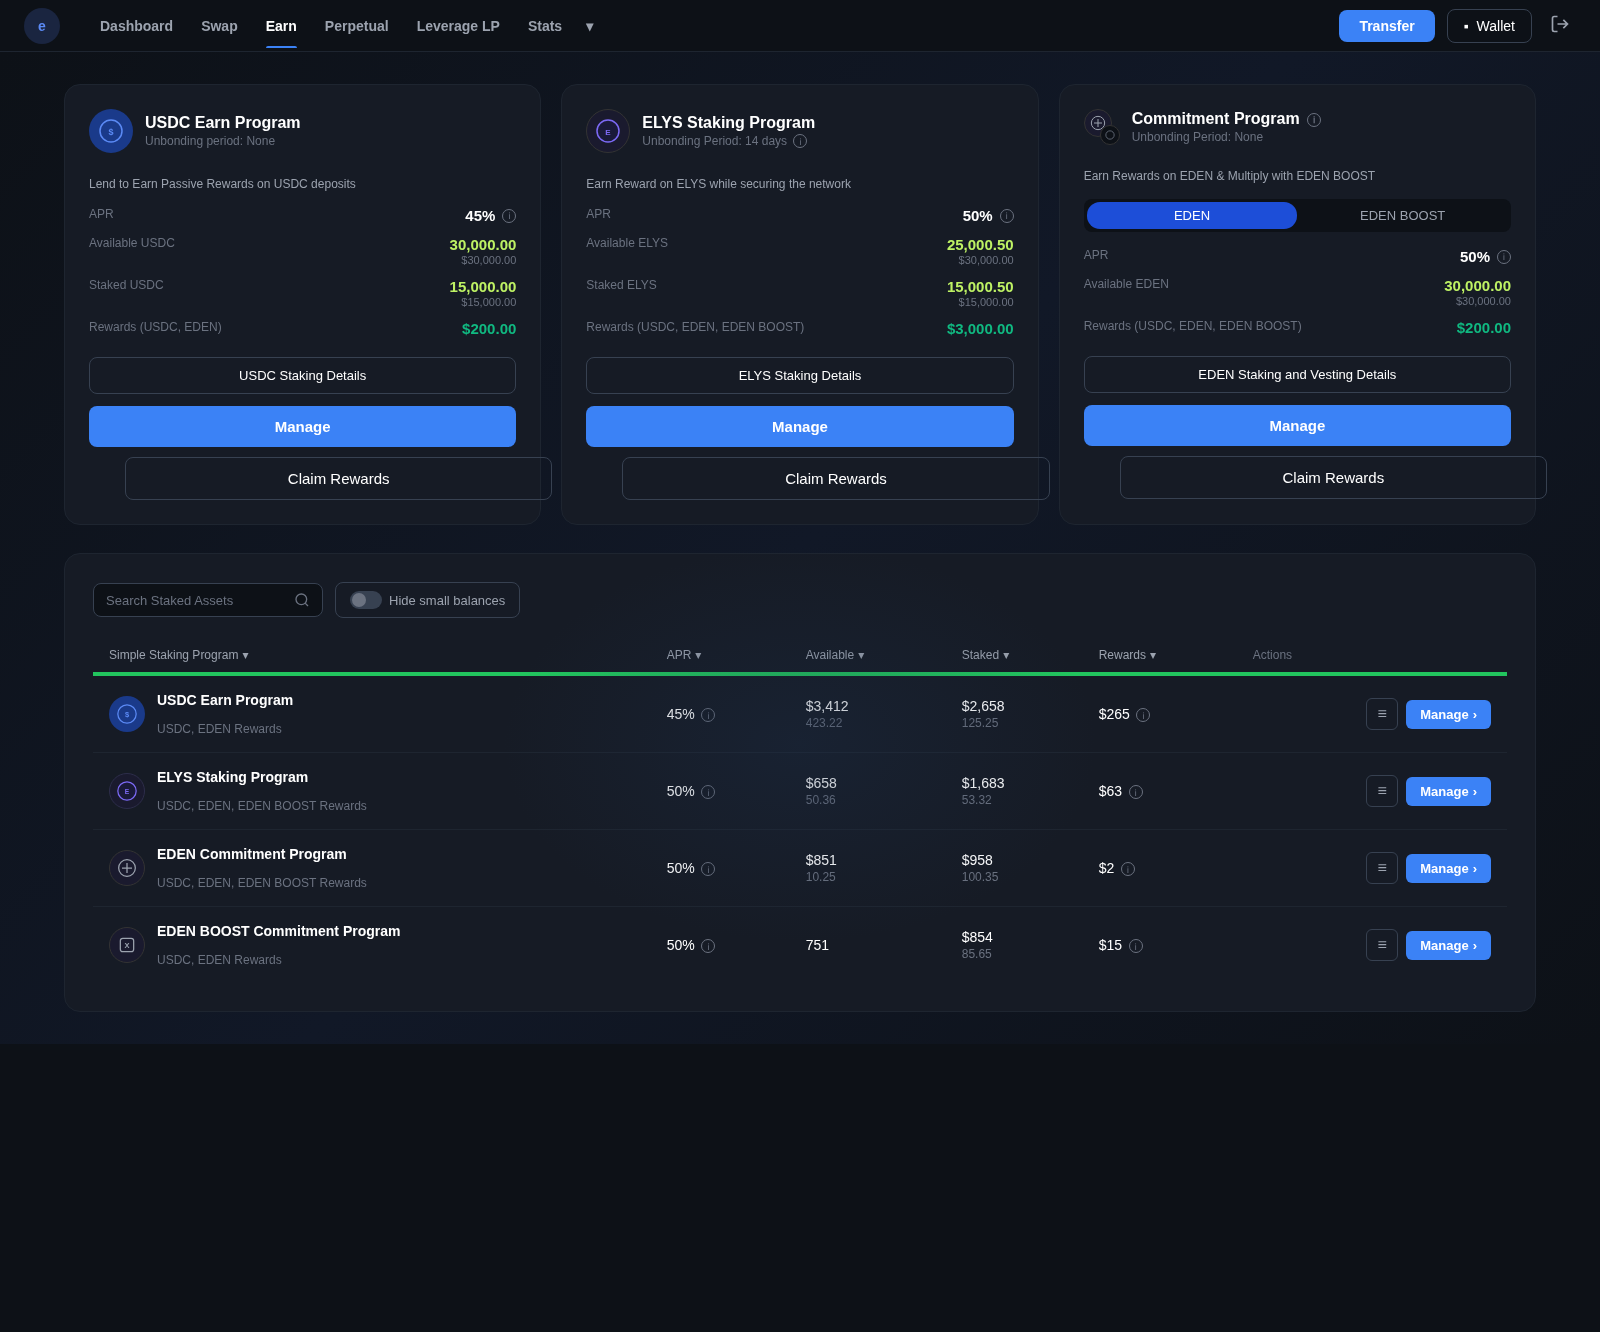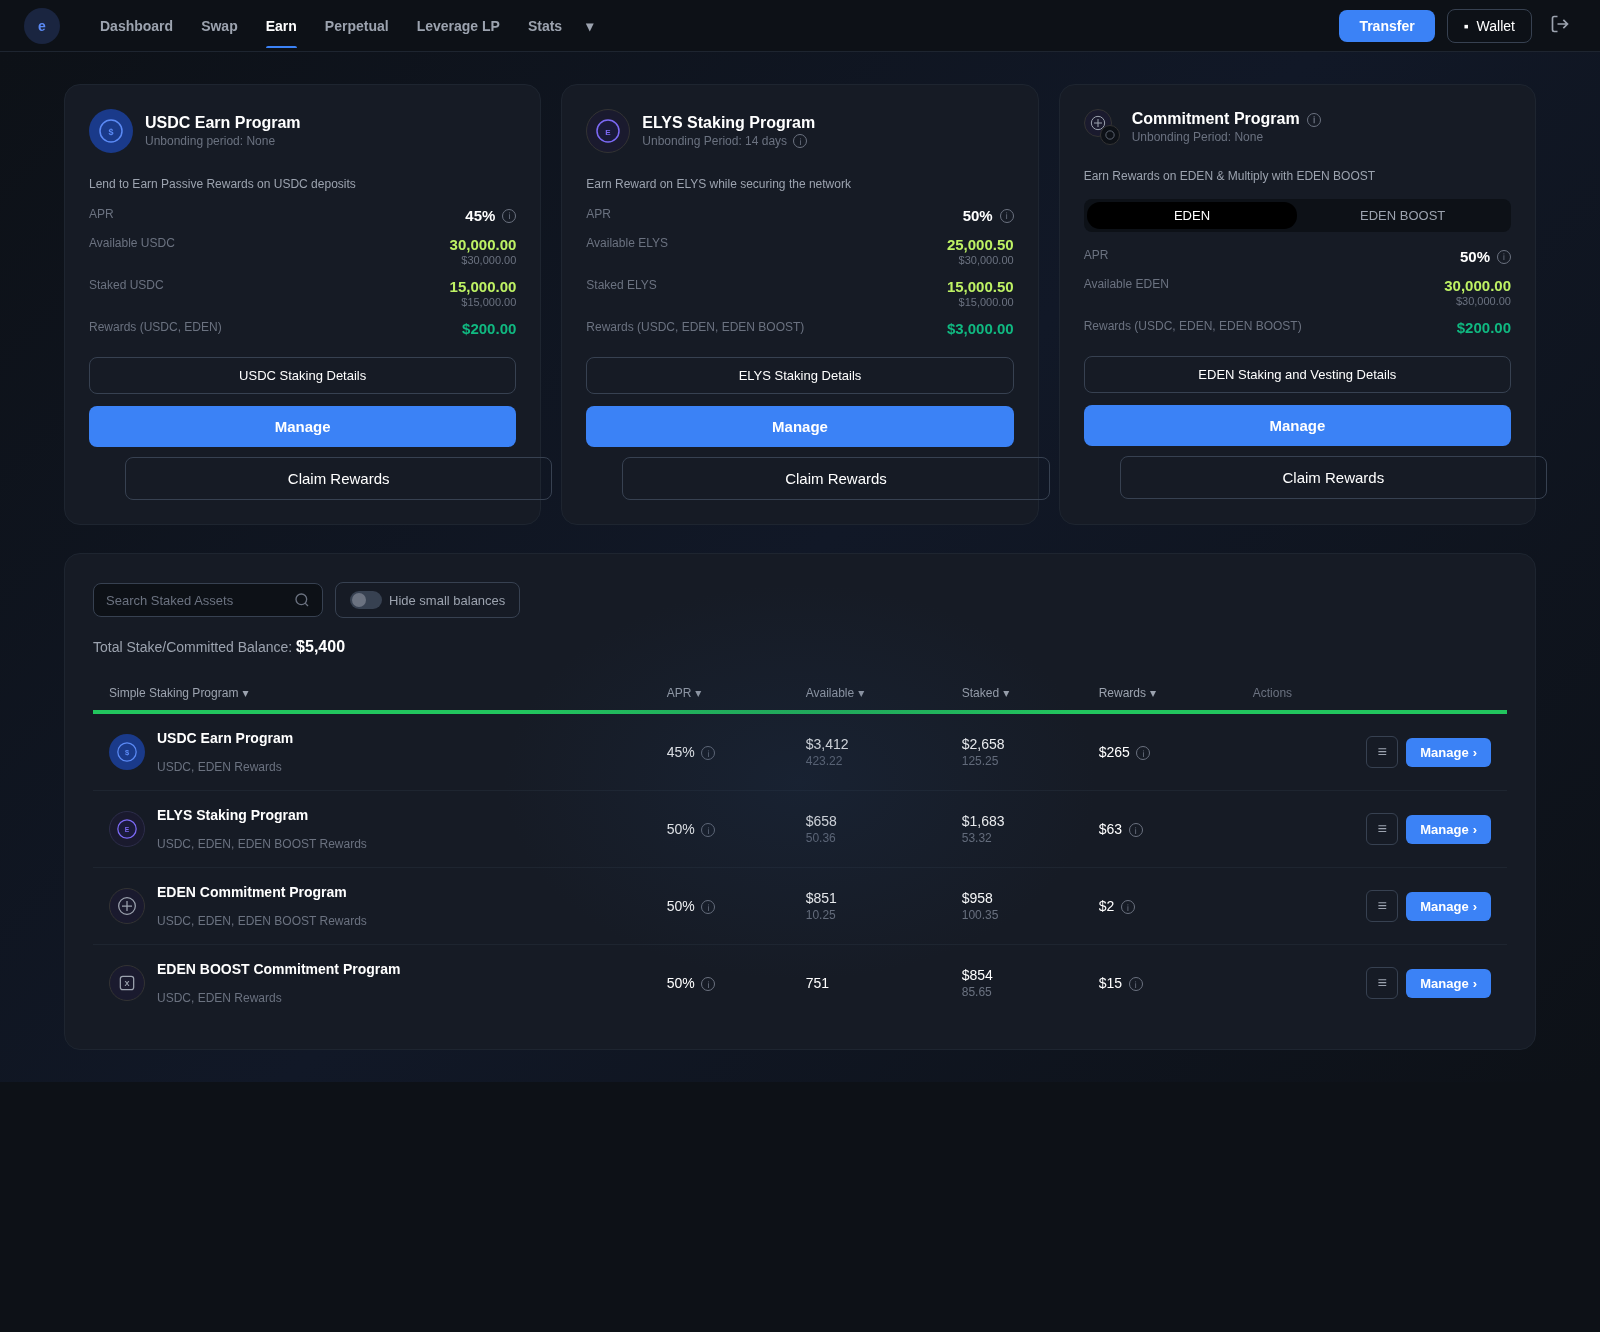--- a/index.html
+++ b/index.html
@@ -192,21 +192,21 @@
       flex: 1;
       padding: 6px 12px;
       border: none;
       background: transparent;
       color: #9ca3af;
       font-size: 13px;
       cursor: pointer;
       border-radius: 6px;
     }
     .toggle-btn.active {
-      background: #000000;
+      background: #1d4ed8;
       color: #fff;
       border-radius: 13px;
     }
 
     .card-stats {
       display: flex;
       flex-direction: column;
       gap: 12px;
       margin-bottom: 20px;
     }
@@ -726,24 +726,20 @@
               <path d="M21 21l-4.35-4.35"></path>
           </svg>
         </div>
         <button class="hide-balances-btn">
           <div class="toggle-switch"></div>
           <span>Hide small balances</span>
         </button>
       </div>
     </div>
 
-    <div class="total-balance">
-      <span>Total Stake/Committed Balance:</span>
-      <strong>$5,400</strong>
-    </div>
 
     <div class="table-wrap">
       <table>
         <thead>
           <tr>
             <th>
               <button class="filter-btn">
                 <span>Simple Staking Program</span>
                 <span>▾</span>
               </button>

